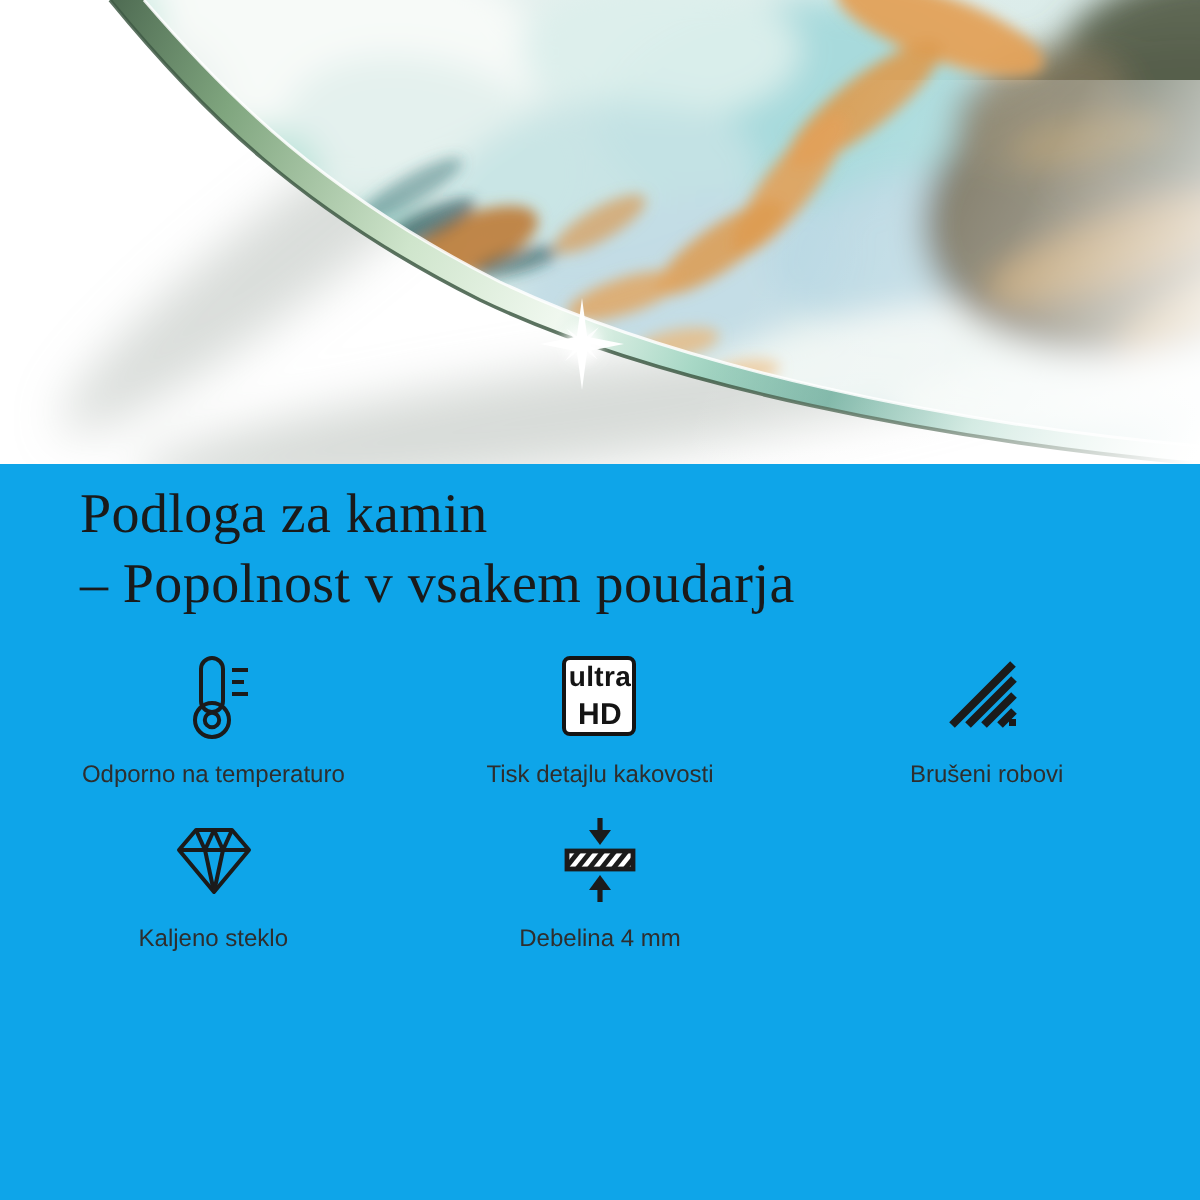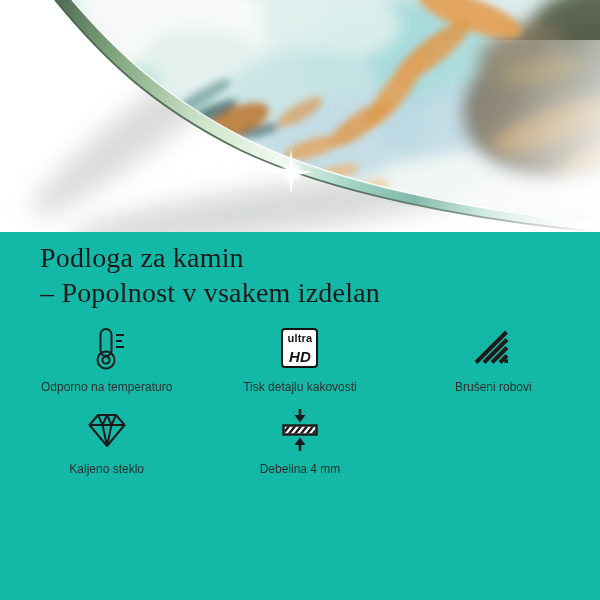--- a/index.html
+++ b/index.html
@@ -1,17 +1,17 @@
 <!DOCTYPE html>
 <html><head>
 <meta charset="utf-8">
 <style>
   html,body{margin:0;padding:0;background:#ffffff;}
   .page{
-    position:relative;width:600px;height:600px;margin:0 auto;background:#14b8a6;
+    position:relative;width:600px;height:600px;margin:0 auto;background:#0ea5e9;
     font-family:"Liberation Sans",sans-serif;color:#2e2e2e;overflow:hidden;
   }
   
   .hero{position:relative;width:600px;height:232px;background:#ffffff;}
   .hero svg{display:block;}
   
   .title{
     margin:8px 40px 0 40px;
     font-family:"Liberation Serif",serif;
     font-weight:400;color:#1a1a1a;
@@ -34,22 +34,22 @@
   .icon-wrap{height:48px;display:flex;align-items:center;justify-content:center;}
   .feature .label{
     margin-top:8px;font-size:12px;color:#2e2e2e;text-align:center;white-space:nowrap;
   }
   
   .uhd-box{
     width:37px;height:40px;border:2.5px solid #141414;border-radius:4px;
     display:flex;flex-direction:column;align-items:center;justify-content:center;
     color:#141414;line-height:1;box-sizing:border-box;background:#fff;
   }
-  .uhd-top{font-size:11px;font-weight:700;letter-spacing:.2px;}
-  .uhd-bottom{font-size:15px;font-weight:700;margin-top:5px;letter-spacing:.2px;font-style:italic;}
+  .uhd-top{font-size:14px;font-weight:700;letter-spacing:.2px;}
+  .uhd-bottom{font-size:15px;font-weight:700;margin-top:5px;letter-spacing:.2px;}
 </style>
 </head>
 <body>
 
 <div class="page">
 
   <section class="hero">
     <svg viewBox="0 0 600 232" width="600" height="232" aria-hidden="true">
       <defs>
         <linearGradient id="gBase" x1="0" y1="0" x2="1" y2="1">
@@ -143,21 +143,21 @@
       <g>
         <circle cx="291" cy="172" r="9" fill="#ffffff" opacity="0.95" filter="url(#blur4)"></circle>
         <path d="M291,149 L293.6,168.4 L312,172 L293.6,175.6 L291,195 L288.4,175.6 L270,172 L288.4,168.4 Z" fill="#ffffff" opacity="0.97"></path>
         <path d="M291,160 L292.4,170.6 L302,172 L292.4,173.4 L291,184 L289.6,173.4 L280,172 L289.6,170.6 Z" fill="#ffffff" opacity="0.8" transform="rotate(45 291 172)"></path>
       </g>
     </svg>
   </section>
 
   <h1 class="title">
     <span>Podloga za kamin</span>
-    <span>– Popolnost v vsakem izdelan</span>
+    <span>– Popolnost v vsakem poudarja</span>
   </h1>
 
   <p class="desc">
   </p>
 
   <div class="features">
 
     <div class="feature">
       <div class="icon-wrap">
         <svg width="48" height="48" viewBox="0 0 48 48" fill="none" stroke="#1b1b1b" stroke-width="2">

